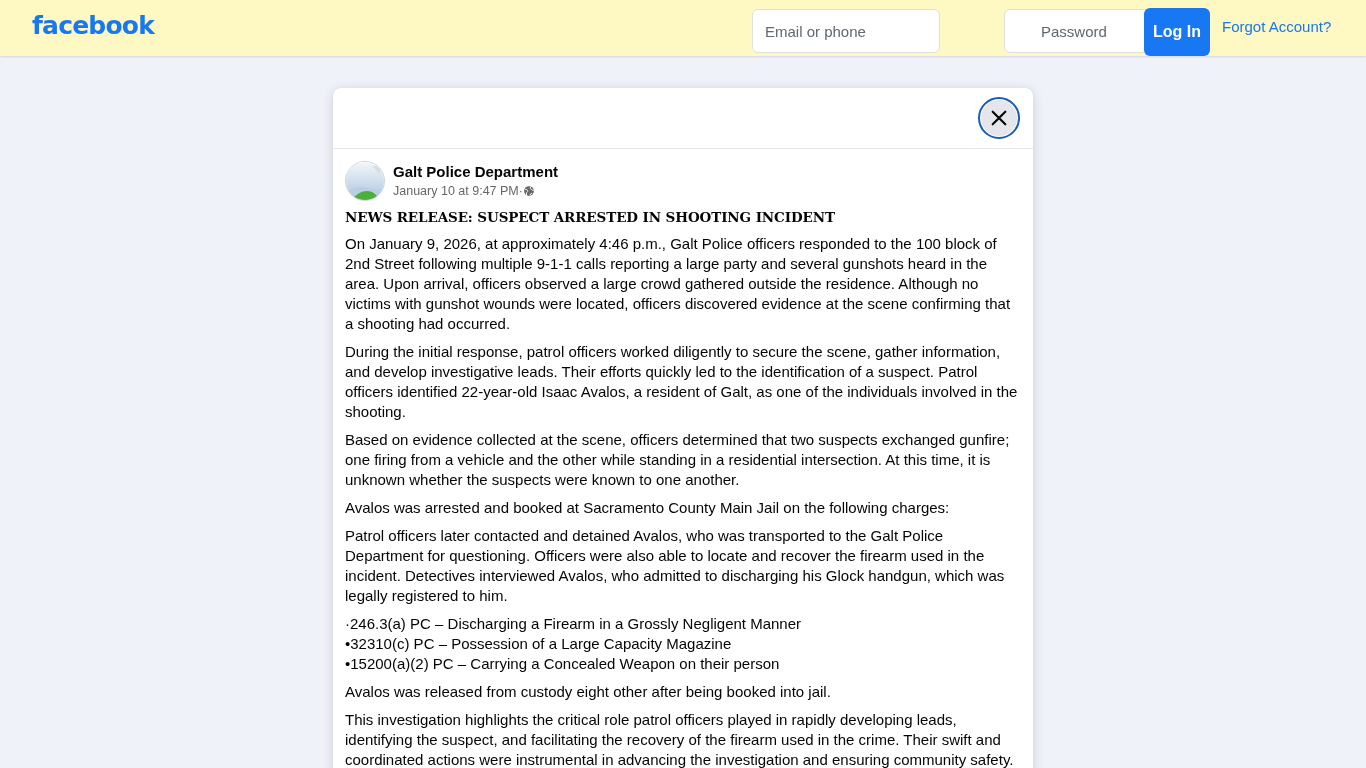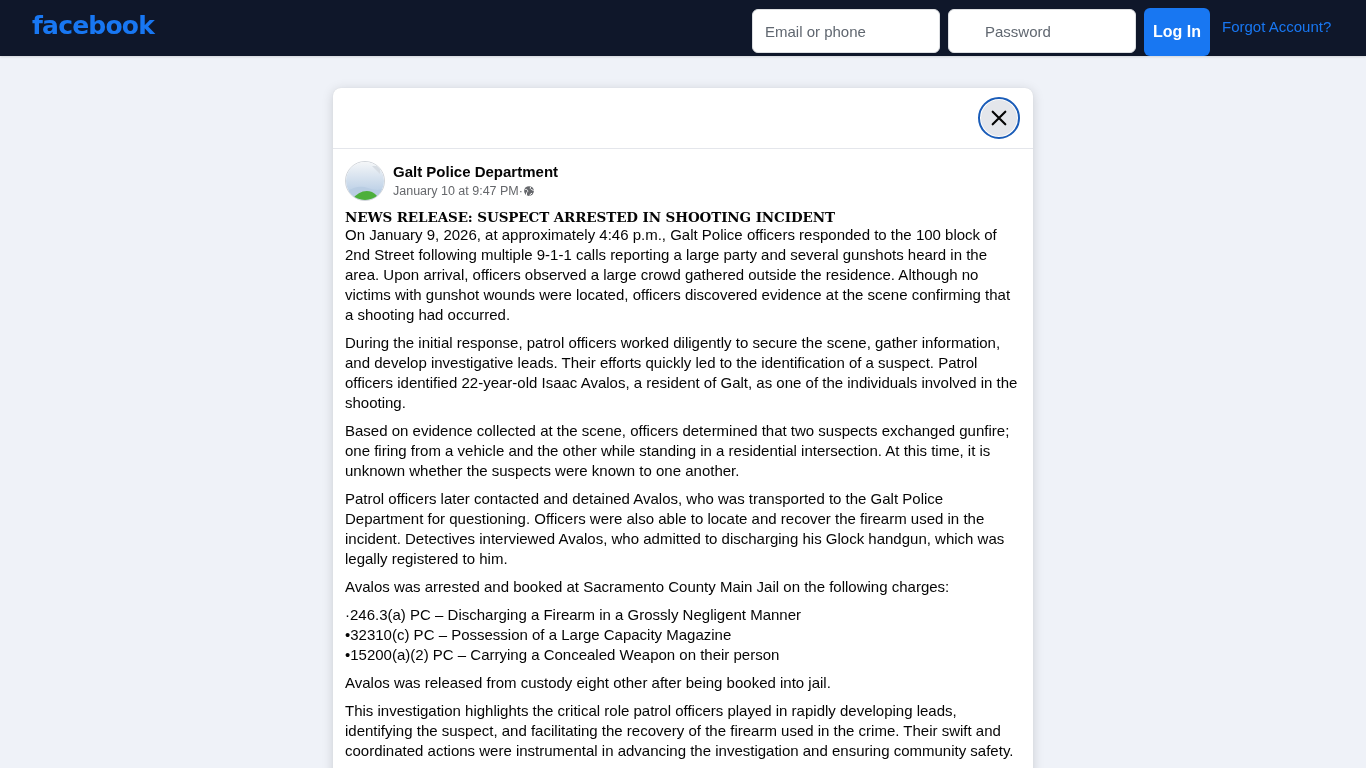--- a/index.html
+++ b/index.html
@@ -4,41 +4,41 @@
 <style>
   * { box-sizing: border-box; margin: 0; padding: 0; }
   html, body {
     width: 1366px; height: 768px; overflow: hidden;
     background: #eff2f8;
     font-family: "Liberation Sans", "DejaVu Sans", sans-serif;
     color: #1c1e21;
   }
   .topbar {
     position: absolute; left: 0; top: 0; width: 1366px; height: 56px;
-    background: #0f172a;
+    background: #fef9c3;
     box-shadow: 0 1px 2px rgba(0,0,0,0.12);
     z-index: 2;
   }
   .logo {
     position: absolute; left: 32px; top: 11px;
     font-family: "DejaVu Sans", "Liberation Sans", sans-serif;
     font-weight: bold; font-size: 25px; letter-spacing: -0.8px;
     color: #1877f2;
   }
   .login-input {
     position: absolute; top: 9px; height: 44px;
     border: 1px solid #dddfe2; border-radius: 6px;
     background: #fff;
     font-family: "Liberation Sans", sans-serif;
     font-size: 15px; color: #1c1e21;
     padding: 0 12px; outline: none;
   }
   .login-input::placeholder { color: #606770; }
   #email { left: 752px; width: 188px; }
-  #password { left: 948px; width: 188px; padding-left: 36px; }
+  #password { left: 1004px; width: 188px; padding-left: 36px; }
   .login-btn {
     position: absolute; left: 1144px; top: 8px; width: 66px; height: 48px;
     background: #1877f2; color: #fff; border: none; border-radius: 6px;
     font-family: "Liberation Sans", sans-serif;
     font-weight: bold; font-size: 16px; cursor: pointer;
   }
   .forgot-link {
     position: absolute; left: 1222px; top: 18px;
     color: #1877f2; font-size: 15px; text-decoration: none;
   }
@@ -79,21 +79,21 @@
     position: absolute; left: 60px; top: 35px;
     font-size: 12.5px; color: #65676b;
     display: flex; align-items: center; gap: 0;
   }
   .meta svg { width: 12px; height: 12px; }
 
   .post-body { padding: 8px 12px 0 12px; }
   .headline {
     font-family: "DejaVu Serif", "Liberation Serif", serif;
     font-weight: bold; font-size: 13.5px; color: #050505;
-    letter-spacing: -0.1px;
+    margin-bottom: 9px; letter-spacing: -0.1px;
   }
   .para {
     font-size: 15px; line-height: 20px; color: #050505;
     margin-bottom: 8px;
   }
   .charges { margin-bottom: 8px; }
   .charge { font-size: 15px; line-height: 20px; color: #050505; }
 </style>
 </head>
 <body>
@@ -139,22 +139,22 @@
         <path d="M3 6 Q5 5 6 7 Q7 9 5 10 Q4 12 5 14 M10 2.5 Q9 5 11 6 Q13 6 14 8 M9 14 Q10 11 12 11" stroke="#ffffff" stroke-width="1.3" fill="none"></path>
       </svg>
     </div>
   </div>
 
   <div class="post-body">
     <div class="headline">NEWS RELEASE: SUSPECT ARRESTED IN SHOOTING INCIDENT</div>
     <p class="para">On January 9, 2026, at approximately 4:46 p.m., Galt Police officers responded to the 100 block of 2nd Street following multiple 9-1-1 calls reporting a large party and several gunshots heard in the area. Upon arrival, officers observed a large crowd gathered outside the residence. Although no victims with gunshot wounds were located, officers discovered evidence at the scene confirming that a shooting had occurred.</p>
     <p class="para">During the initial response, patrol officers worked diligently to secure the scene, gather information, and develop investigative leads. Their efforts quickly led to the identification of a suspect. Patrol officers identified 22-year-old Isaac Avalos, a resident of Galt, as one of the individuals involved in the shooting.</p>
     <p class="para">Based on evidence collected at the scene, officers determined that two suspects exchanged gunfire; one firing from a vehicle and the other while standing in a residential intersection. At this time, it is unknown whether the suspects were known to one another.</p>
+    <p class="para">Avalos was arrested and booked at Sacramento County Main Jail on the following charges:</p>
     <p class="para">Patrol officers later contacted and detained Avalos, who was transported to the Galt Police Department for questioning. Officers were also able to locate and recover the firearm used in the incident. Detectives interviewed Avalos, who admitted to discharging his Glock handgun, which was legally registered to him.</p>
-    <p class="para">Avalos was arrested and booked at Sacramento County Main Jail on the following charges:</p>
     <div class="charges">
       <div class="charge">·246.3(a) PC – Discharging a Firearm in a Grossly Negligent Manner</div>
       <div class="charge">•32310(c) PC – Possession of a Large Capacity Magazine</div>
       <div class="charge">•15200(a)(2) PC – Carrying a Concealed Weapon on their person</div>
     </div>
     <p class="para">Avalos was released from custody eight other after being booked into jail.</p>
     <p class="para">This investigation highlights the critical role patrol officers played in rapidly developing leads, identifying the suspect, and facilitating the recovery of the firearm used in the crime. Their swift and coordinated actions were instrumental in advancing the investigation and ensuring community safety.</p>
   </div>
 </div>
 

